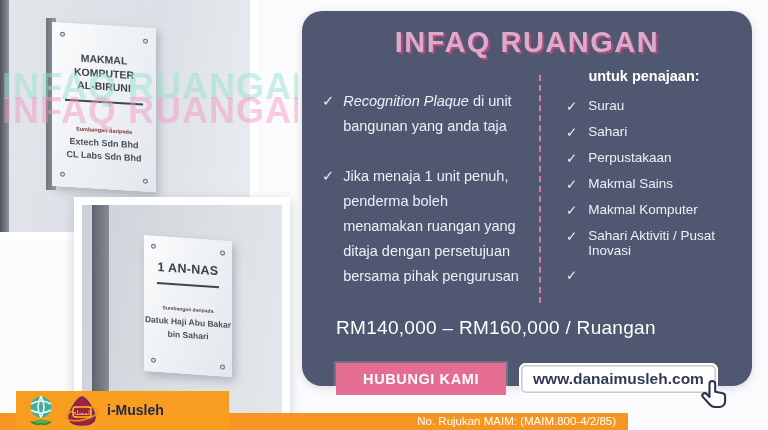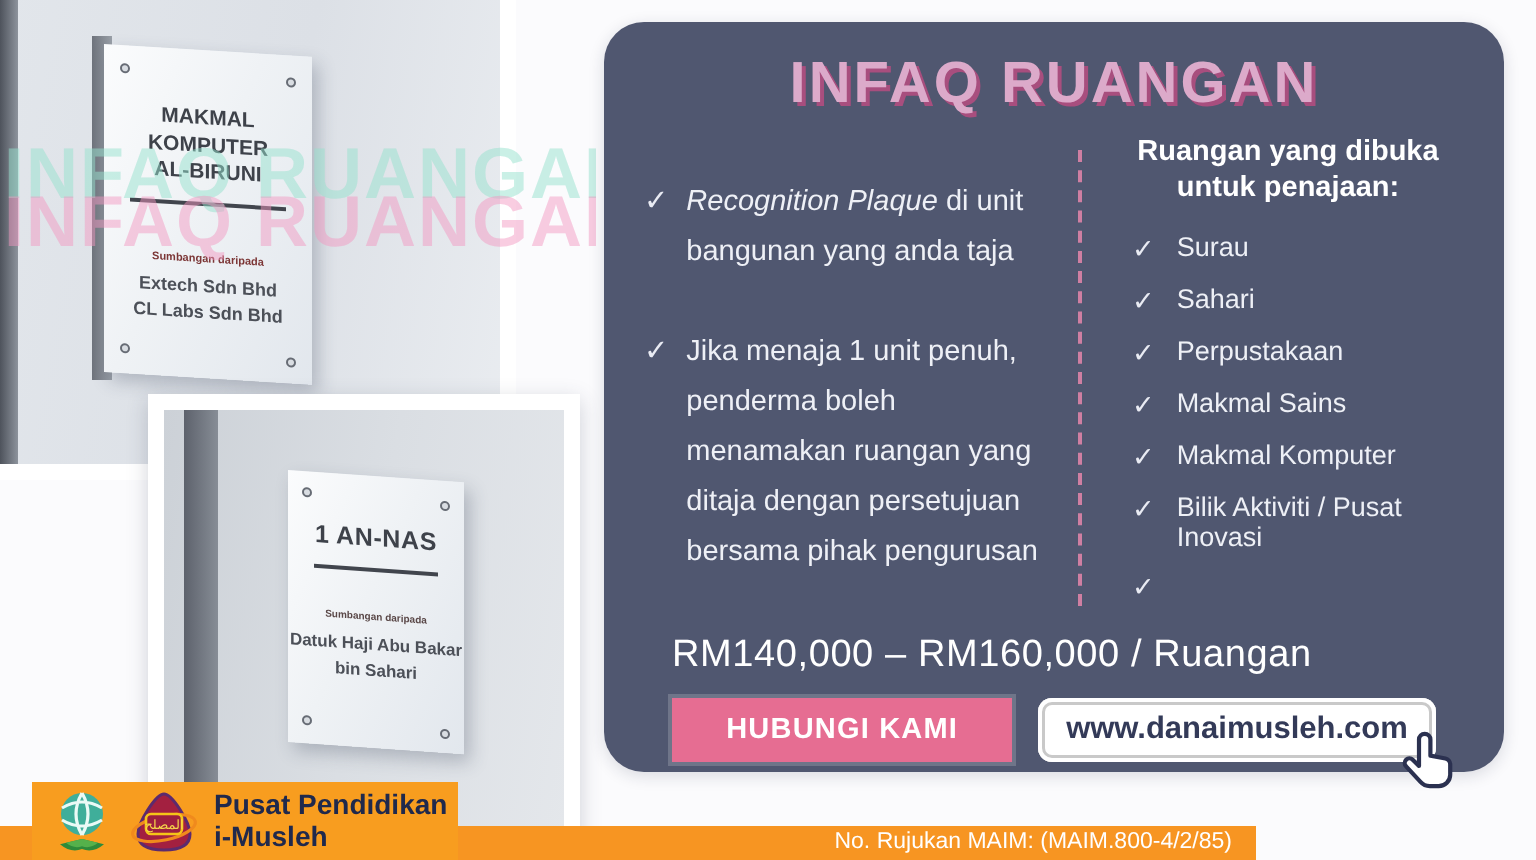--- a/index.html
+++ b/index.html
@@ -54,21 +54,21 @@
   .bullet { display:flex; gap:9px; margin-bottom:25px; }
   .btxt { white-space:pre-line; line-height:25px; }
   .check { color:#e9ebf3; flex:0 0 auto; line-height:25px; }
   .sep { border-left:2px dashed #cf7fa2; height:228px; margin:14px 9px 0 9px; }
   .col-right { flex:1; padding-top:6px; color:#eef0f6; }
   .rheading { text-align:center; font-weight:bold; font-size:14.5px; line-height:18px; color:#fff; }
   .ritems { margin-top:13px; padding-left:16px; }
   .ritem { display:flex; gap:11px; font-size:13.5px; margin-bottom:9px; }
   .ritem .check { line-height:17px; }
   .price { text-align:left; color:#ffffff; font-size:19px; margin-top:3px; letter-spacing:.3px;padding-left:34px; }
-  .cta-row { display:flex; justify-content:center; align-items:center; gap:13px; margin-top:10px; }
+  .cta-row { display:flex; justify-content:center; align-items:center; gap:13px; margin-top:24px; }
   .btn-contact { background:#e66d92; color:#fff; font-weight:bold; font-size:14.5px;
            font-family:"Liberation Sans",sans-serif; padding:8px 27px; border:none;
            letter-spacing:.6px; box-shadow:0 0 0 2px rgba(255,255,255,.18); cursor:pointer; }
   .web-box { position:relative; background:#fff; border-radius:7px; padding:7px 14px;
            font-size:15.5px; font-weight:bold; color:#333a58;
            box-shadow:inset 0 0 0 2px #fff, inset 0 0 0 3.5px #c9c9c9; cursor:pointer;text-align:right; }
   .cursor-icon { position:absolute; right:-14px; bottom:-20px; width:36px; height:36px; }
 
   
   .footer-bar { position:absolute; left:0; bottom:0; width:628px; height:17px;
@@ -141,21 +141,20 @@
 menamakan ruangan yang
 ditaja dengan persetujuan
 bersama pihak pengurusan</div>
         </div>
       </div>
 
       <div class="sep"></div>
 
       <div class="col-right">
         <div class="rheading">
-          <div>Ruangan yang dibuka</div>
           <div>untuk penajaan:</div>
         </div>
         <div class="ritems">
           <div class="ritem">
               <span class="check">✓</span>
               <span>Surau</span>
             </div>
           <div class="ritem">
               <span class="check">✓</span>
               <span>Sahari</span>
@@ -167,21 +166,21 @@
           <div class="ritem">
               <span class="check">✓</span>
               <span>Makmal Sains</span>
             </div>
           <div class="ritem">
               <span class="check">✓</span>
               <span>Makmal Komputer</span>
             </div>
           <div class="ritem">
               <span class="check">✓</span>
-              <span>Bilik Aktiviti / Pusat Inovasi</span>
+              <span>Sahari Aktiviti / Pusat Inovasi</span>
             </div>
           <div class="ritem">
               <span class="check">✓</span>
             </div>
         </div>
       </div>
     </div>
 
     <div class="price">RM140,000 – RM160,000 / Ruangan</div>
 
@@ -207,18 +206,17 @@
       <path d="M16 25.5 l-11 2.6 q5.5 4.6 11 2.4 q5.5 2.2 11-2.4 z" fill="#2e8b3a"></path>
       <path d="M16 25.5 l-8 1.9 q4 3.2 8 1.7 q4 1.5 8-1.7 z" fill="#55b14b"></path>
     </svg>
     <svg width="36" height="34" viewBox="0 0 36 34">
       <path d="M18 3 C22 3 31 17 31 23 C31 29 25 31 18 31 C11 31 5 29 5 23 C5 17 14 3 18 3 Z" fill="#a32040" stroke="#5c2a6e" stroke-width="1.5"></path>
       <ellipse cx="18" cy="20" rx="16" ry="6" fill="none" stroke="#f08a1d" stroke-width="1.6" transform="rotate(-12 18 20)"></ellipse>
       <rect x="9" y="13" width="18" height="10" rx="2.5" fill="#9e1f3f" stroke="#f5c518" stroke-width="1.3"></rect>
       <text x="18" y="20.5" text-anchor="middle" font-size="6.5" fill="#f5d54a">المصلح</text>
     </svg>
     <div class="org-text">
-      <div>Pusat Pendidikan</div>
       <div>i-Musleh</div>
     </div>
   </div>
 
 </div>
 
 </body></html>

